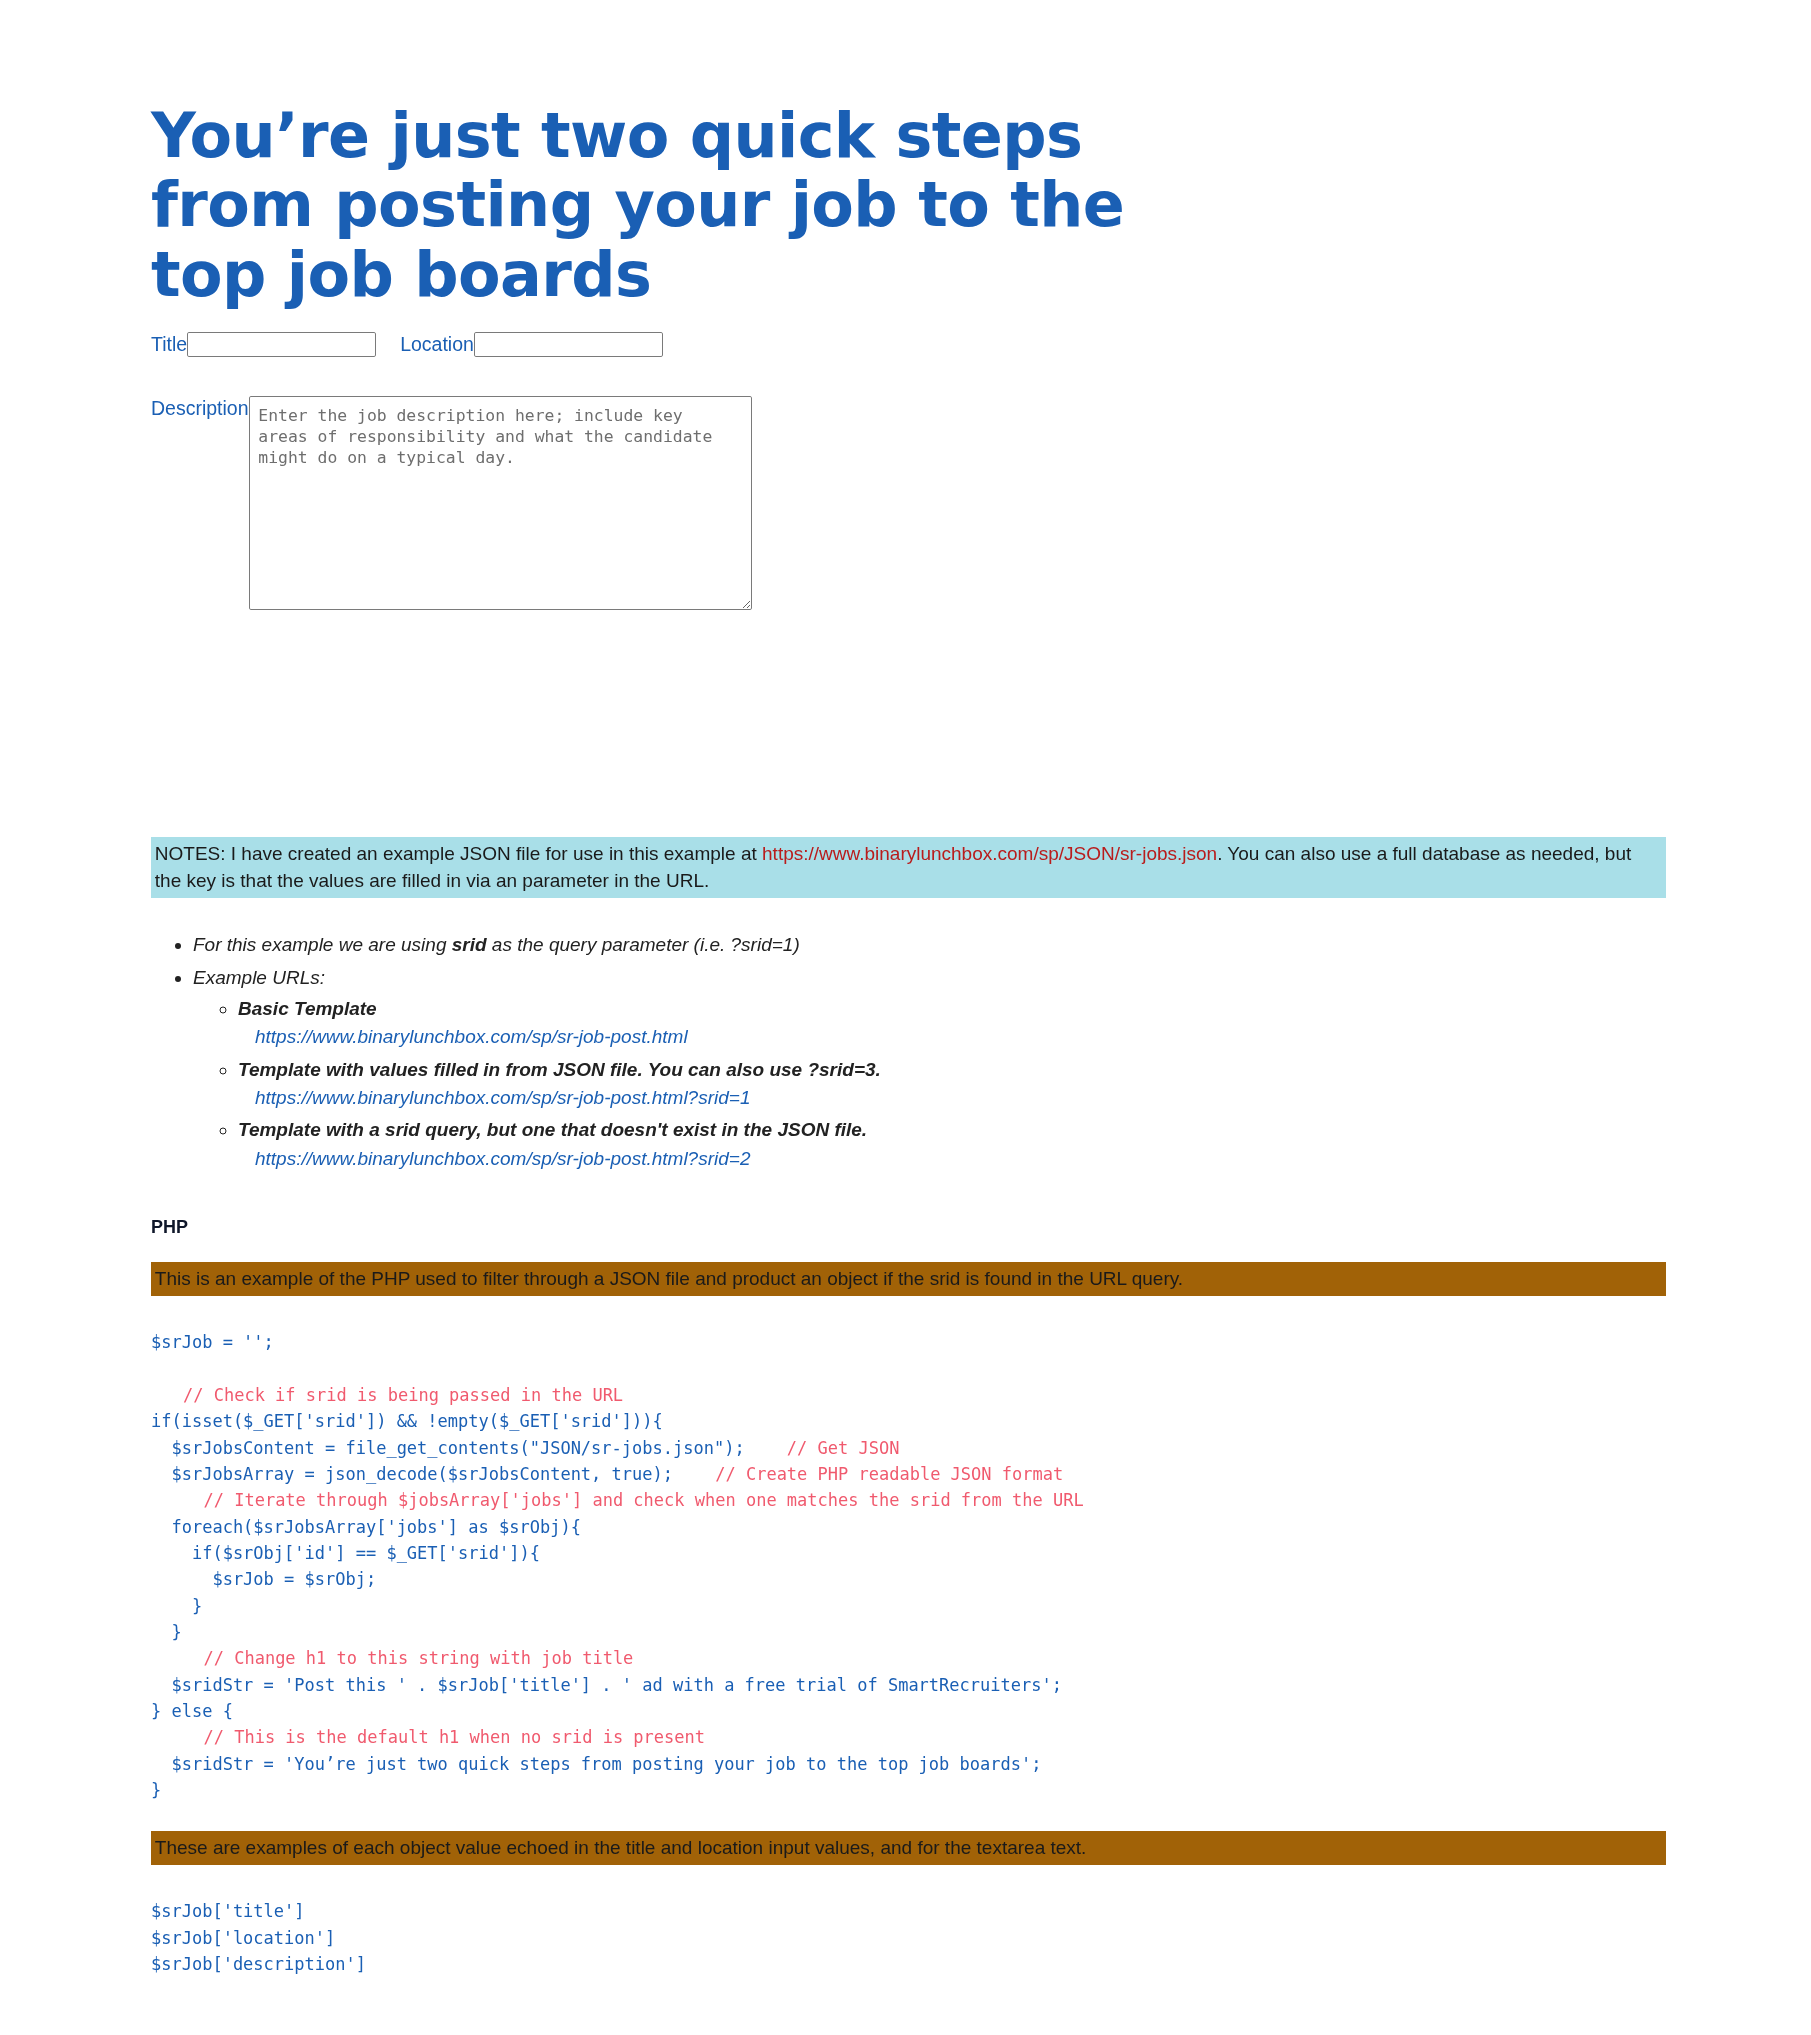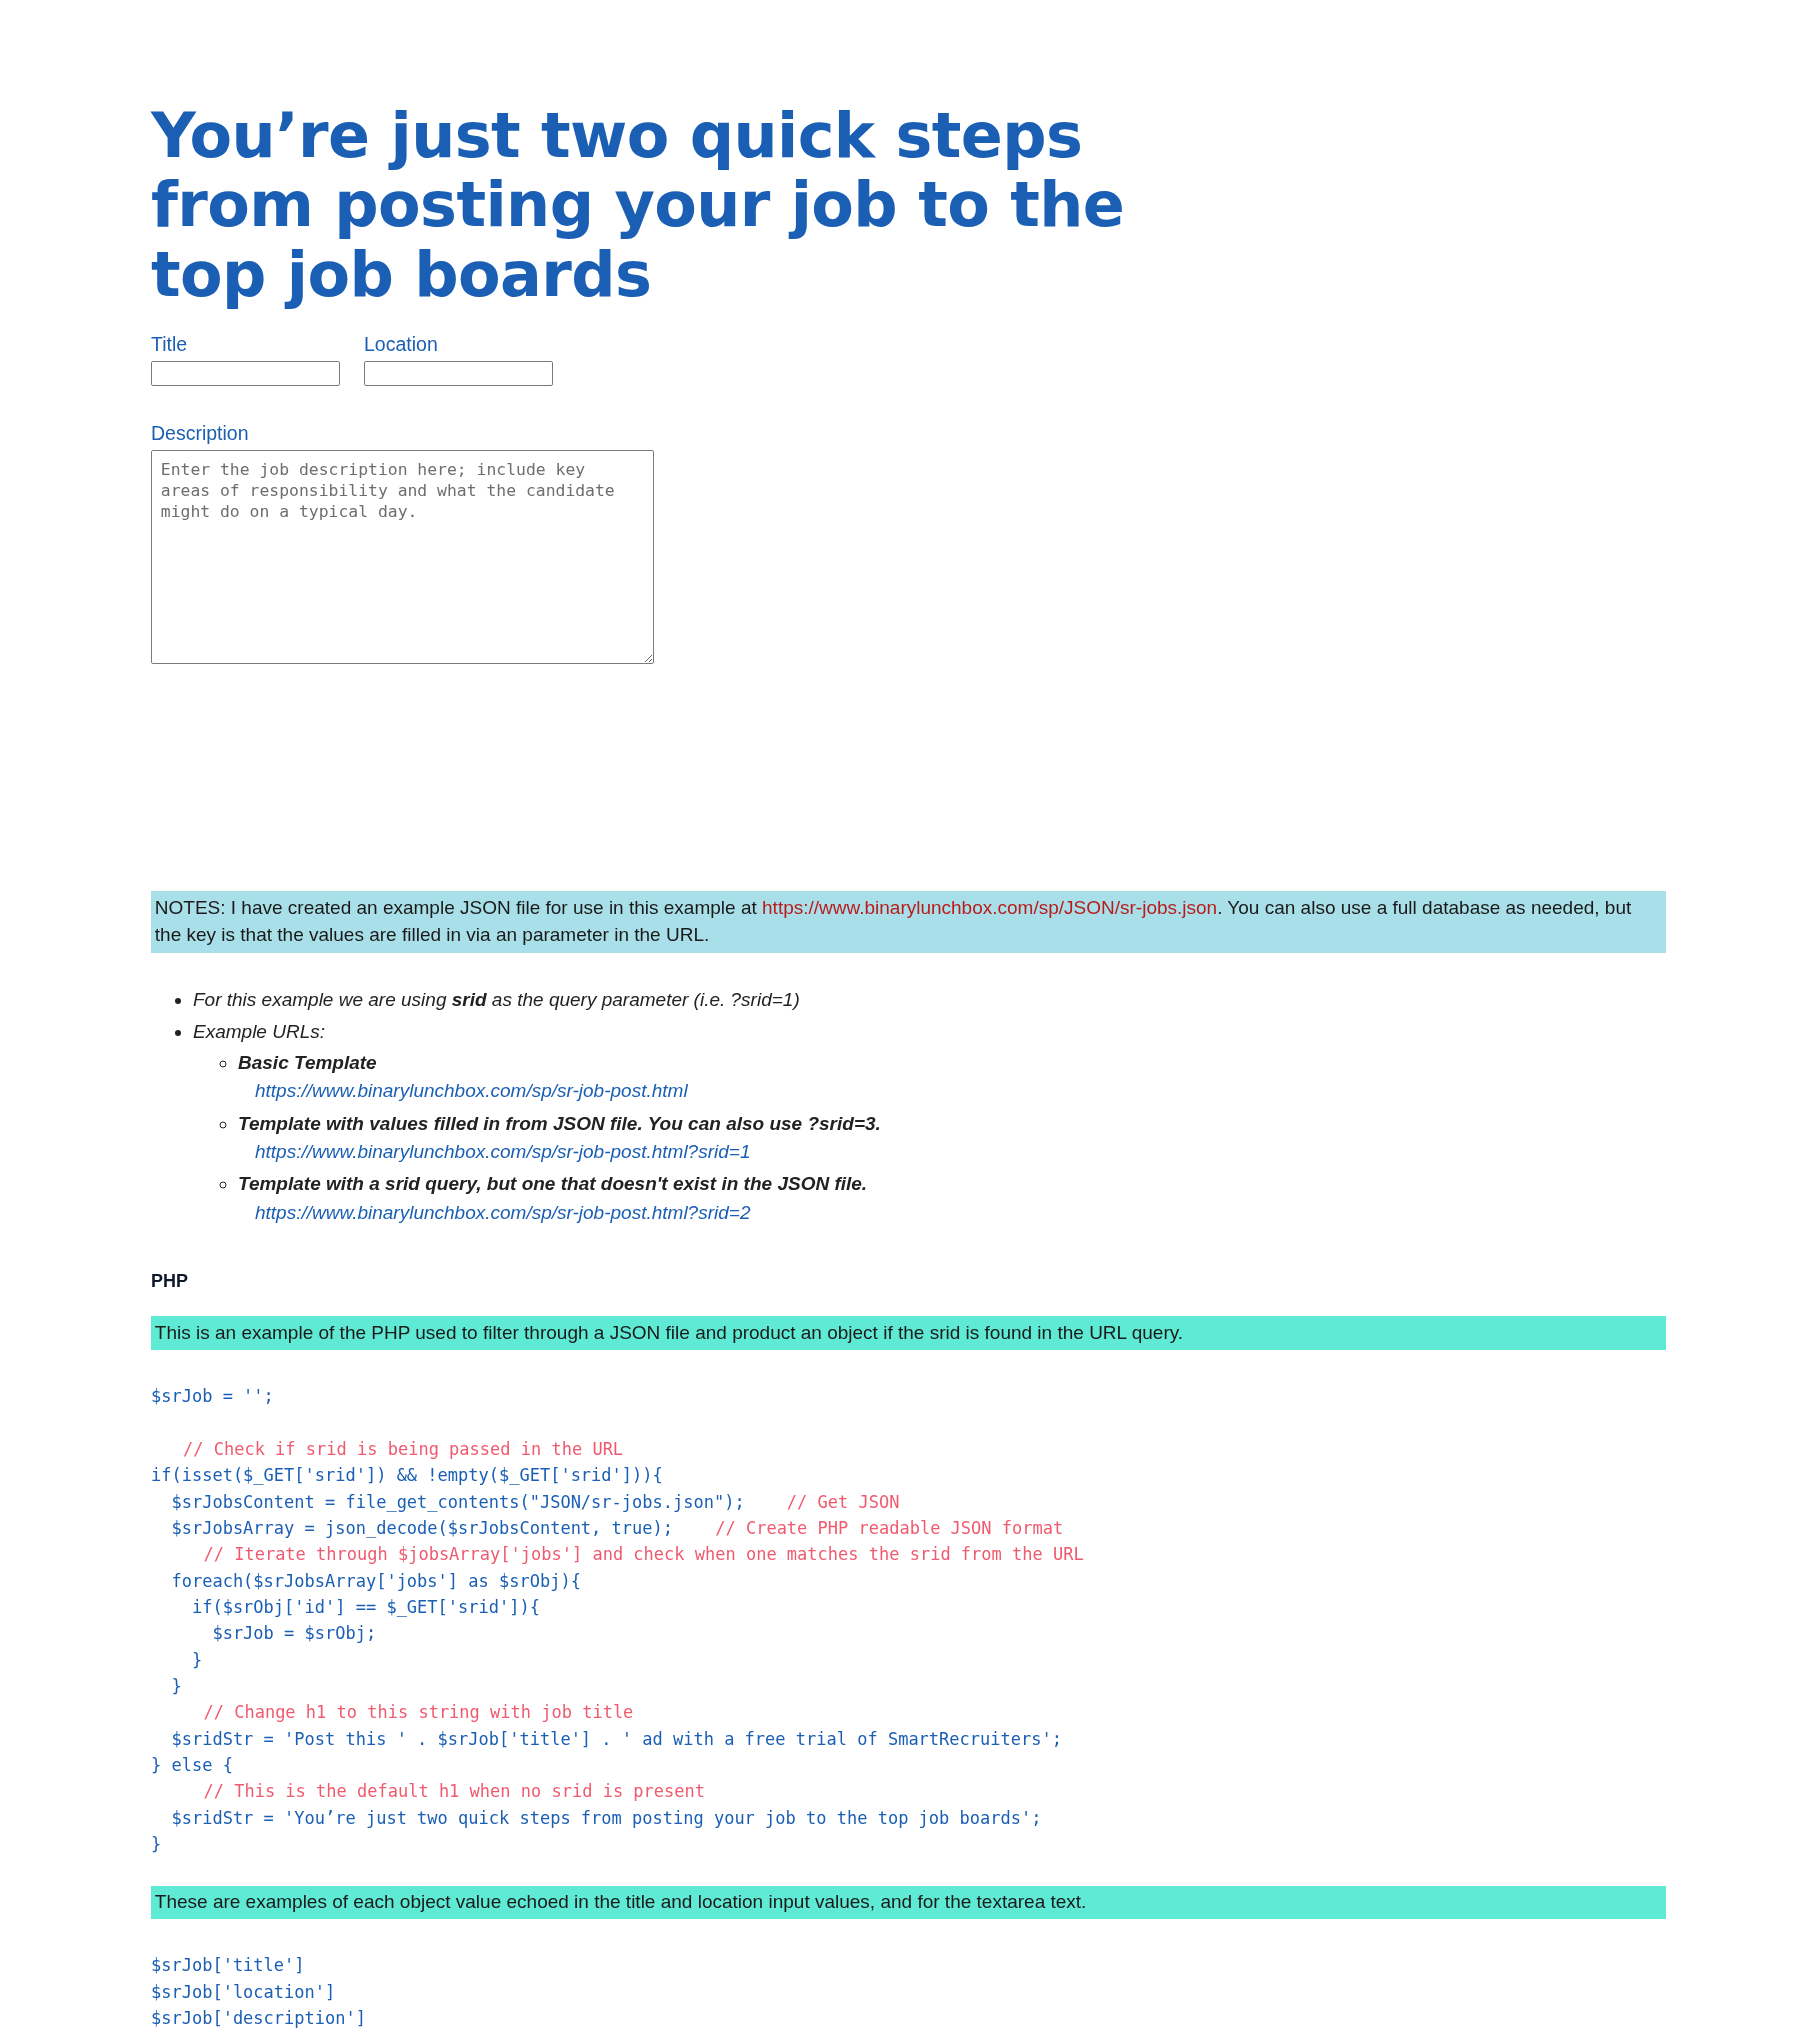--- a/index.html
+++ b/index.html
@@ -31,21 +31,20 @@
   }
 
   .field-row {
     display: flex;
     align-items: flex-start;
     gap: 24px;
     margin-bottom: 35px;
   }
   .field {
     display: flex;
-    flex-direction: column;
   }
   .field-label {
     color: #1a5fb4;
     font-size: 19.5px;
     line-height: 1.3;
     margin-bottom: 3.8px;
     font-family: "Liberation Sans", sans-serif;
   }
   input.text-input {
     box-sizing: border-box;
@@ -124,21 +123,21 @@
 
   h2.section {
     font-size: 18px;
     font-weight: bold;
     color: #0f172a;
     margin: 0 0 24px 0;
     font-family: "Liberation Sans", sans-serif;
   }
 
   .highlight {
-    background: #5eead4;
+    background: #a16207;
     color: #1a1a1a;
     font-size: 19px;
     line-height: 1.45;
     padding: 2.5px 3.8px 3.8px 3.8px;
     max-width: 1522px;
     margin-bottom: 33px;
   }
 
   pre.code {
     font-family: "DejaVu Sans Mono", monospace;

